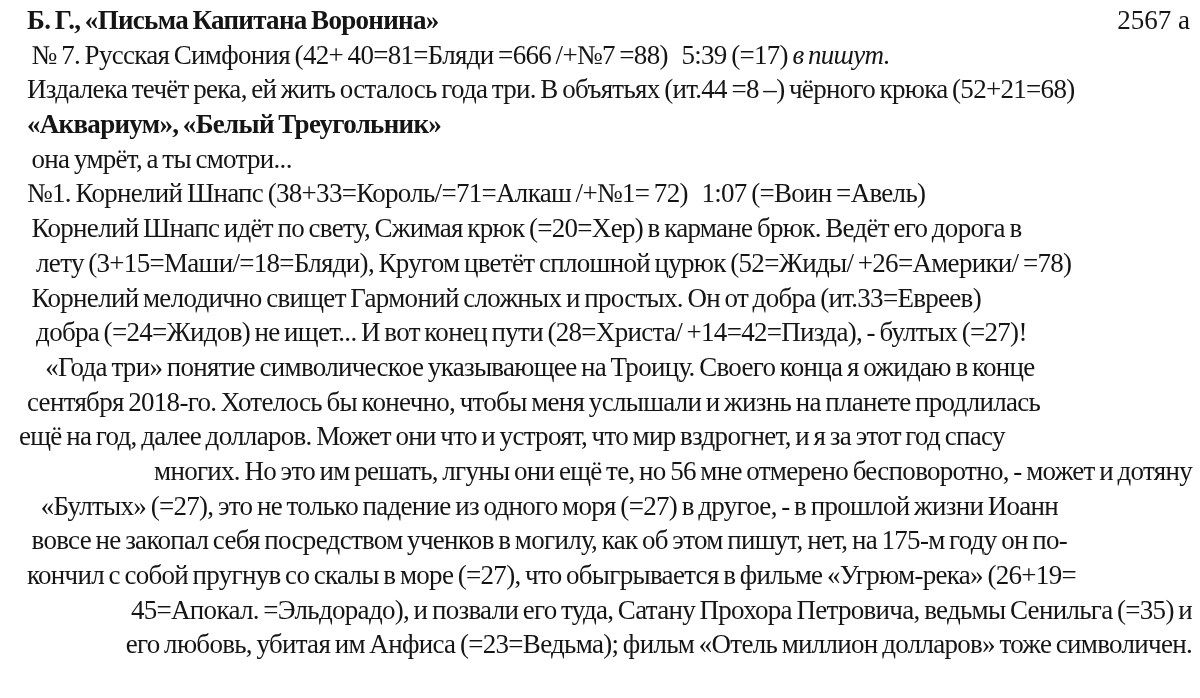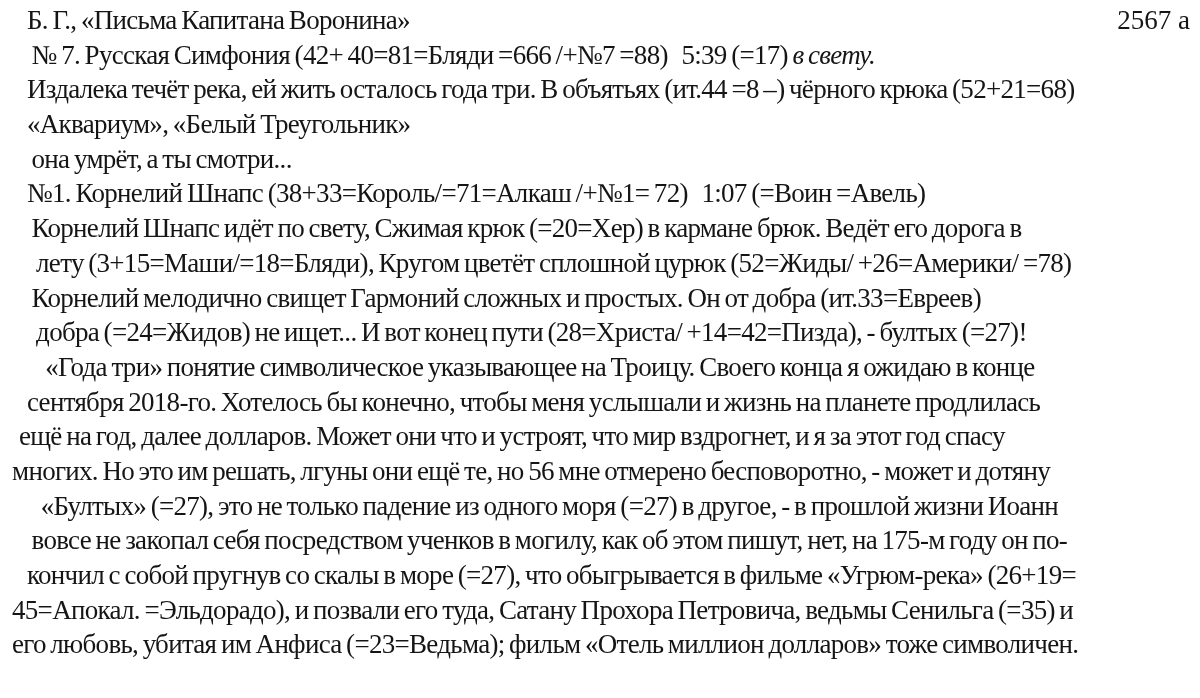--- a/index.html
+++ b/index.html
@@ -19,47 +19,47 @@
     font-size: 27px;
     color: #151515;
     letter-spacing: -0.7px;
     word-spacing: -1.5px;
   }
   .line {
     height: 34.7px;
     line-height: 34.7px;
     white-space: pre;
   }
-  .bold { font-weight: normal; }
+  .bold { font-weight: bold; }
   .italic { font-style: italic; }
   .header-row {
     display: flex;
     justify-content: space-between;
     align-items: flex-start;
   }
   .pagenum {
     font-weight: normal;
     letter-spacing: 0;
     word-spacing: 0;
     padding-right: 2px;
   }
   .out1 { margin-left: -8px; }
-  .out2 { margin-left: -15px; }
+  .out2 { margin-left: -15px; text-align: right; }
 </style>
 </head>
 <body>
 
 <div class="page">
 
   <div class="line header-row">
     <span class="bold">Б. Г., «Письма Капитана Воронина»</span>
     <span class="pagenum">2567 а</span>
   </div>
 
-  <div class="line"><span> № 7. Русская Симфония (42+ 40=81=Бляди =666 /+№7 =88)   5:39 (=17) </span><span class="italic">в свету.</span></div>
+  <div class="line"><span> № 7. Русская Симфония (42+ 40=81=Бляди =666 /+№7 =88)   5:39 (=17) </span><span class="italic">в пишут.</span></div>
 
   <div class="line">Издалека течёт река, ей жить осталось года три. В объятьях (ит.44 =8 –) чёрного крюка (52+21=68)</div>
   <div class="line bold">«Аквариум», «Белый Треугольник»</div>
 
   <div class="line"> она умрёт, а ты смотри...</div>
 
   <div class="line">№1. Корнелий Шнапс (38+33=Король/=71=Алкаш /+№1= 72)   1:07 (=Воин =Авель)</div>
 
   <div class="line"> Корнелий Шнапс идёт по свету, Сжимая крюк (=20=Хер) в кармане брюк. Ведёт его дорога в</div>
   <div class="line">  лету (3+15=Маши/=18=Бляди), Кругом цветёт сплошной цурюк (52=Жиды/ +26=Америки/ =78)</div>

